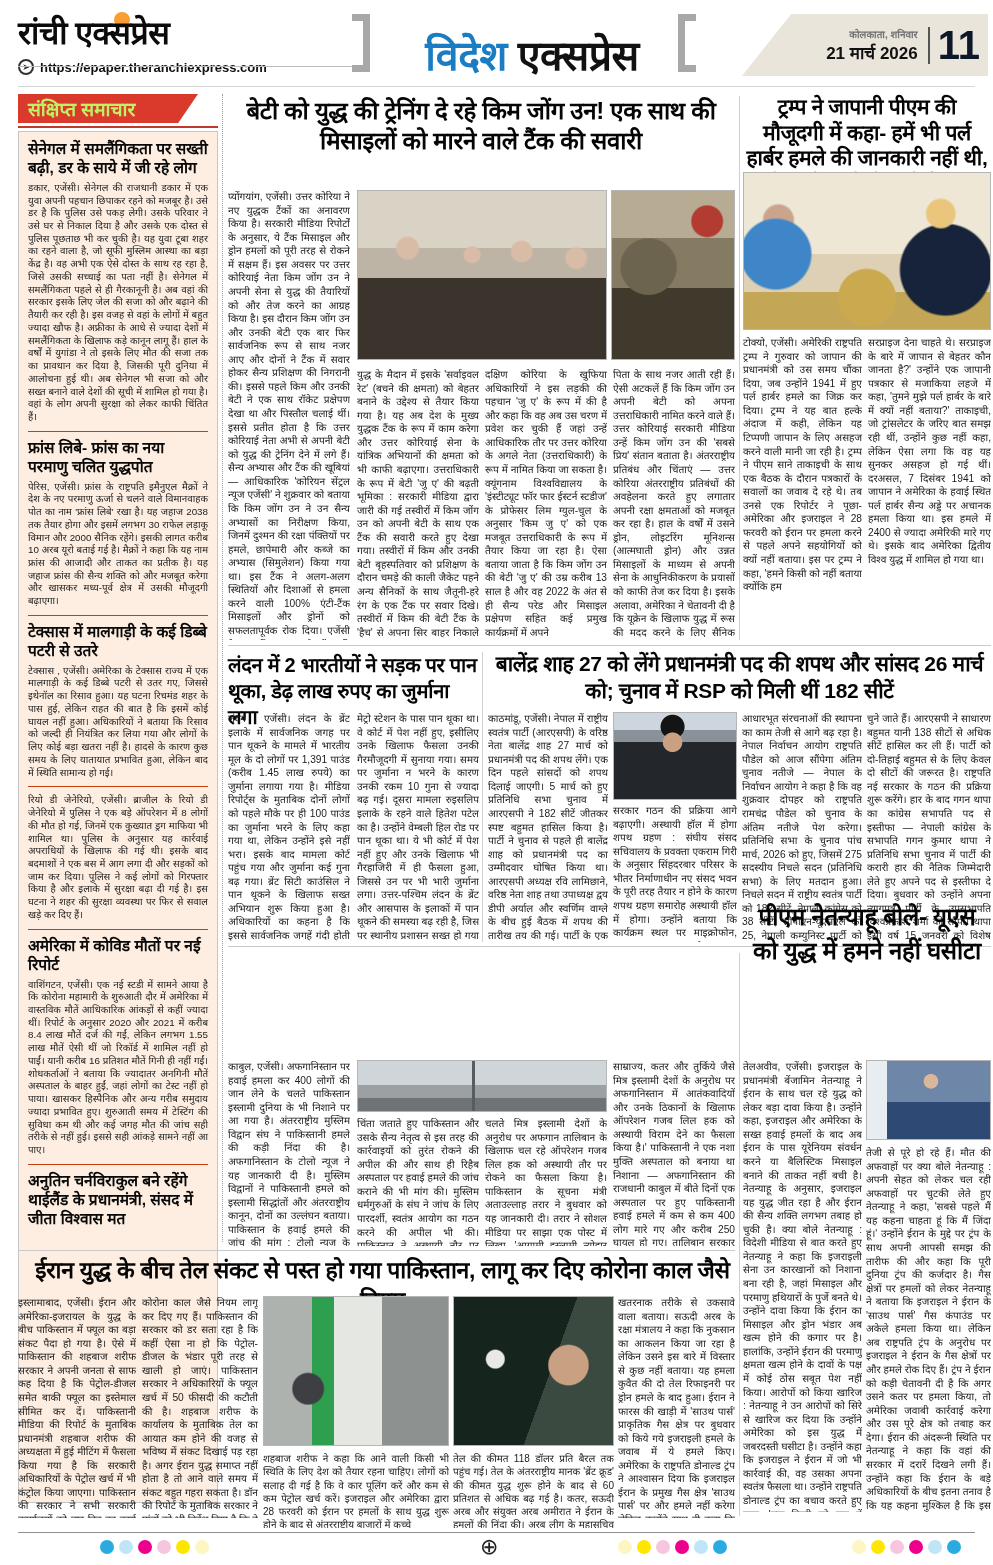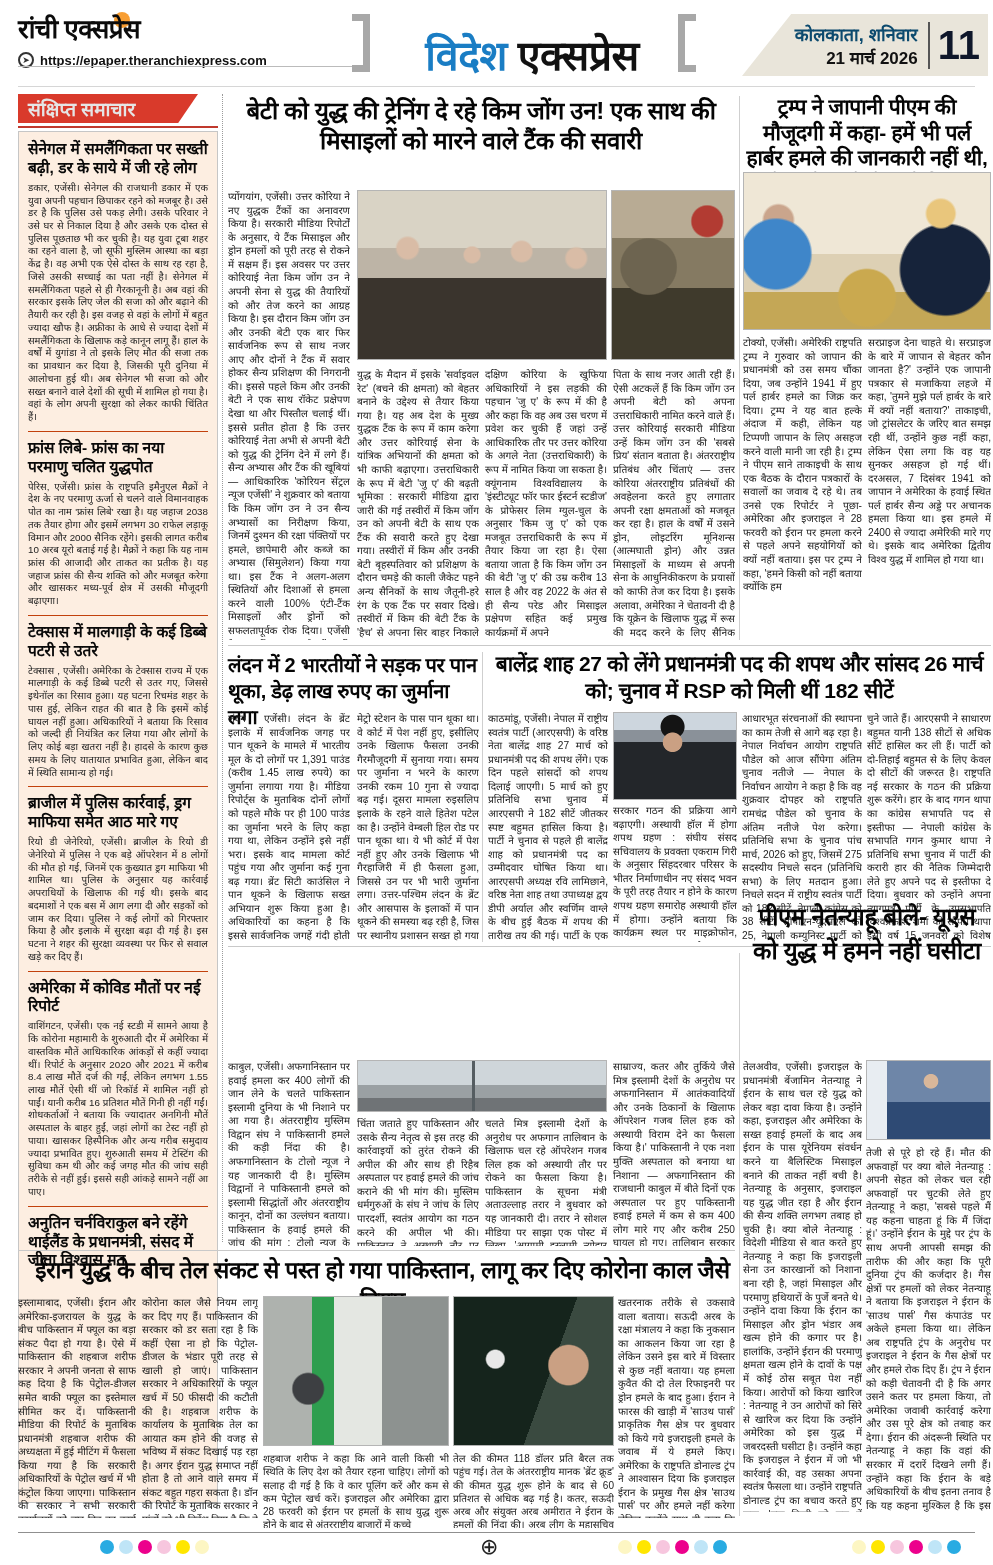--- a/index.html
+++ b/index.html
@@ -2,42 +2,42 @@
 <html><head>
 <meta charset="utf-8">
 <style>
   * { margin:0; padding:0; box-sizing:border-box; }
   html,body { background:#f2f2f2; }
   body { font-family:"Liberation Sans","DejaVu Sans",sans-serif; }
   .page { position:relative; width:993px; height:1565px; margin:0 auto; background:#ffffff; overflow:hidden; color:#111; }
   .abs { position:absolute; }
 
   
-  .logo-title { font-size:26px; font-weight:800; color:#0b0b0b; letter-spacing:-0.5px; }
+  .logo-title { font-size:32px; font-weight:800; color:#0b0b0b; letter-spacing:-0.5px; }
   .logo-dot { position:absolute; left:96px; top:2px; width:16px; height:16px; border-radius:50%; background:#f7941d; opacity:.9; }
   .url-row { display:flex; align-items:center; gap:6px; font-size:13px; font-weight:700; color:#111; }
   .cursor-icon { display:inline-flex; width:16px; height:16px; border:2px solid #333; border-radius:50%; align-items:center; justify-content:center; font-size:9px; color:#333; }
   .bracket { position:absolute; width:18px; height:58px; }
   .bracket.l { border-right:7px solid #a8a8a8; border-top:7px solid #a8a8a8; border-bottom:7px solid #a8a8a8; }
   .bracket.r { border-left:7px solid #a8a8a8; border-top:7px solid #a8a8a8; border-bottom:7px solid #a8a8a8; }
   .section-title { font-size:41px; font-weight:800; letter-spacing:-0.5px; }
   .section-accent { color:#1a7dc4; }
   .date-box { position:absolute; left:742px; top:14px; width:246px; height:62px; background:#e9e5da; clip-path:polygon(20% 0,100% 0,100% 100%,0 100%); display:flex; align-items:center; justify-content:flex-end; }
   .date-text { text-align:right; padding-right:10px; border-right:2px solid #555; }
-  .city-day { font-size:18px; font-weight:700; color:#0c4a6e;text-align:right; }
+  .city-day { font-size:10px; font-weight:700; color:#737373;text-align:right; }
   .date-line { font-size:17px; font-weight:800; color:#111; }
   .page-no { font-size:40px; font-weight:800; padding:0 8px 0 8px; color:#0f172a; }
 
   
   .hrule { position:absolute; background:#c9c9c9; height:1px; }
   .vrule { position:absolute; background:#cfcfcf; width:1px; }
   .vdotted { position:absolute; width:0; border-left:1px dotted #9a9a9a; }
 
   
-  .brief-flag { position:absolute; left:18px; top:94px; width:180px; height:29px; background:#d93a2b; clip-path:polygon(0 0,100% 0,89% 100%,0 100%); color:#e5e5e5; font-size:19px; font-weight:800; display:flex; align-items:center; padding-left:10px; }
+  .brief-flag { position:absolute; left:18px; top:94px; width:180px; height:29px; background:#d93a2b; clip-path:polygon(0 0,100% 0,89% 100%,0 100%); color:#bef264; font-size:19px; font-weight:800; display:flex; align-items:center; padding-left:10px; }
   .brief-underline { position:absolute; left:18px; top:126px; width:200px; height:2px; background:#c0392d; }
   .brief-panel { position:absolute; left:18px; top:131px; width:200px; height:1372px; background:#fdeee1; border:1px solid #c6c6c6; padding:8px 9px; overflow:hidden; }
   .brief { margin-bottom:7px; }
   .brief + .brief { border-top:1px solid #c2410c; padding-top:7px; }
   .brief-h { font-size:15.5px; font-weight:800; line-height:1.22; color:#090909; margin-bottom:4px; }
   .brief-b { font-size:9.8px; line-height:1.3; text-align:justify; color:#222; }
 
   
   .headline { position:absolute; font-weight:800; color:#050505; text-align:center; line-height:1.2; letter-spacing:-0.3px; }
   .bodycol { position:absolute; font-size:10.2px; line-height:1.33; text-align:justify; color:#1b1b1b; overflow:hidden; }
@@ -127,21 +127,20 @@
     </div>
     <div class="brief">
       <h3 class="brief-h">फ्रांस लिबे- फ्रांस का नया परमाणु चलित युद्धपोत</h3>
       <p class="brief-b">पेरिस, एजेंसी। फ्रांस के राष्ट्रपति इमैनुएल मैक्रों ने देश के नए परमाणु ऊर्जा से चलने वाले विमानवाहक पोत का नाम 'फ्रांस लिबे' रखा है। यह जहाज 2038 तक तैयार होगा और इसमें लगभग 30 राफेल लड़ाकू विमान और 2000 सैनिक रहेंगे। इसकी लागत करीब 10 अरब यूरो बताई गई है। मैक्रों ने कहा कि यह नाम फ्रांस की आजादी और ताकत का प्रतीक है। यह जहाज फ्रांस की सैन्य शक्ति को और मजबूत करेगा और खासकर मध्य-पूर्व क्षेत्र में उसकी मौजूदगी बढ़ाएगा।</p>
     </div>
     <div class="brief">
       <h3 class="brief-h">टेक्सास में मालगाड़ी के कई डिब्बे पटरी से उतरे</h3>
       <p class="brief-b">टेक्सास , एजेंसी। अमेरिका के टेक्सास राज्य में एक मालगाड़ी के कई डिब्बे पटरी से उतर गए, जिससे इथेनॉल का रिसाव हुआ। यह घटना रिचमंड शहर के पास हुई, लेकिन राहत की बात है कि इसमें कोई घायल नहीं हुआ। अधिकारियों ने बताया कि रिसाव को जल्दी ही नियंत्रित कर लिया गया और लोगों के लिए कोई बड़ा खतरा नहीं है। हादसे के कारण कुछ समय के लिए यातायात प्रभावित हुआ, लेकिन बाद में स्थिति सामान्य हो गई।</p>
     </div>
     <div class="brief">
-      <h3 class="brief-h">ब्राजील में पुलिस कार्रवाई, ड्रग माफिया समेत आठ मारे गए</h3>
       <p class="brief-b">रियो डी जेनेरियो, एजेंसी। ब्राजील के रियो डी जेनेरियो में पुलिस ने एक बड़े ऑपरेशन में 8 लोगों की मौत हो गई, जिनमें एक कुख्यात ड्रग माफिया भी शामिल था। पुलिस के अनुसार यह कार्रवाई अपराधियों के खिलाफ की गई थी। इसके बाद बदमाशों ने एक बस में आग लगा दी और सड़कों को जाम कर दिया। पुलिस ने कई लोगों को गिरफ्तार किया है और इलाके में सुरक्षा बढ़ा दी गई है। इस घटना ने शहर की सुरक्षा व्यवस्था पर फिर से सवाल खड़े कर दिए हैं।</p>
     </div>
     <div class="brief">
       <h3 class="brief-h">अमेरिका में कोविड मौतों पर नई रिपोर्ट</h3>
       <p class="brief-b">वाशिंगटन, एजेंसी। एक नई स्टडी में सामने आया है कि कोरोना महामारी के शुरुआती दौर में अमेरिका में वास्तविक मौतें आधिकारिक आंकड़ों से कहीं ज्यादा थीं। रिपोर्ट के अनुसार 2020 और 2021 में करीब 8.4 लाख मौतें दर्ज की गईं, लेकिन लगभग 1.55 लाख मौतें ऐसी थीं जो रिकॉर्ड में शामिल नहीं हो पाईं। यानी करीब 16 प्रतिशत मौतें गिनी ही नहीं गईं। शोधकर्ताओं ने बताया कि ज्यादातर अनगिनी मौतें अस्पताल के बाहर हुईं, जहां लोगों का टेस्ट नहीं हो पाया। खासकर हिस्पैनिक और अन्य गरीब समुदाय ज्यादा प्रभावित हुए। शुरुआती समय में टेस्टिंग की सुविधा कम थी और कई जगह मौत की जांच सही तरीके से नहीं हुई। इससे सही आंकड़े सामने नहीं आ पाए।</p>
     </div>
     <div class="brief">
       <h3 class="brief-h">अनुतिन चर्नविराकुल बने रहेंगे थाईलैंड के प्रधानमंत्री, संसद में जीता विश्वास मत</h3>
 
     </div>

